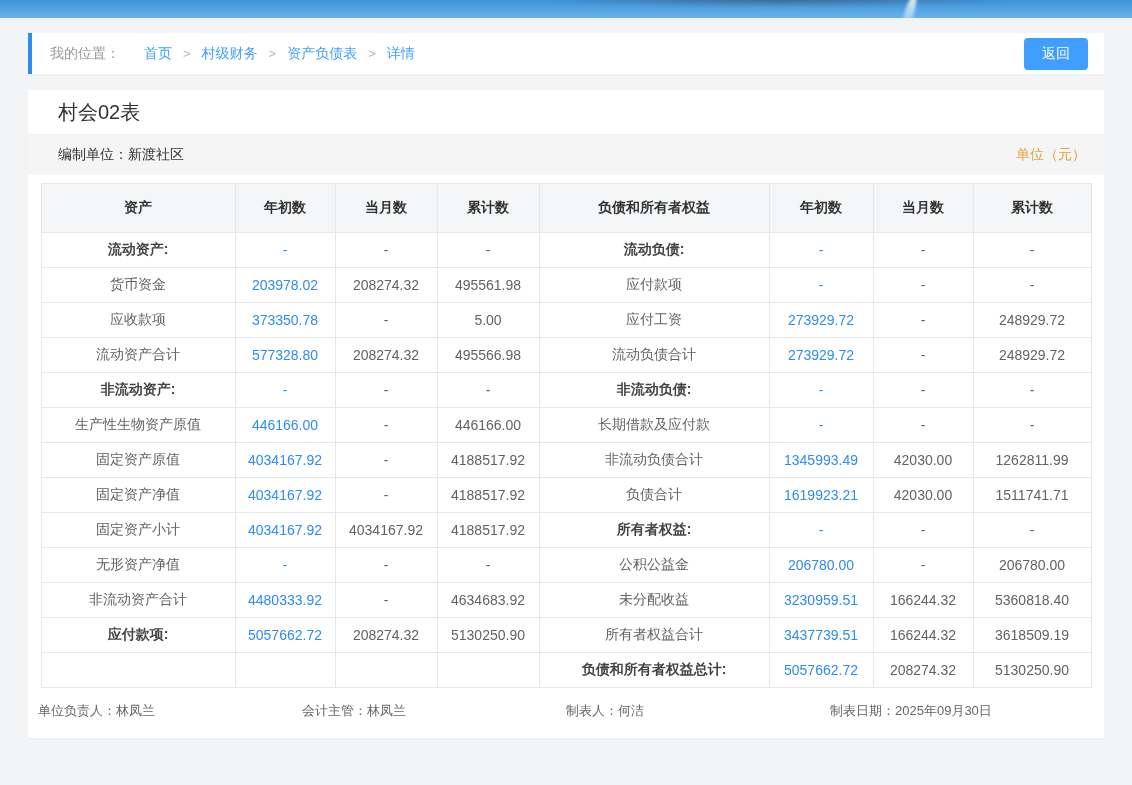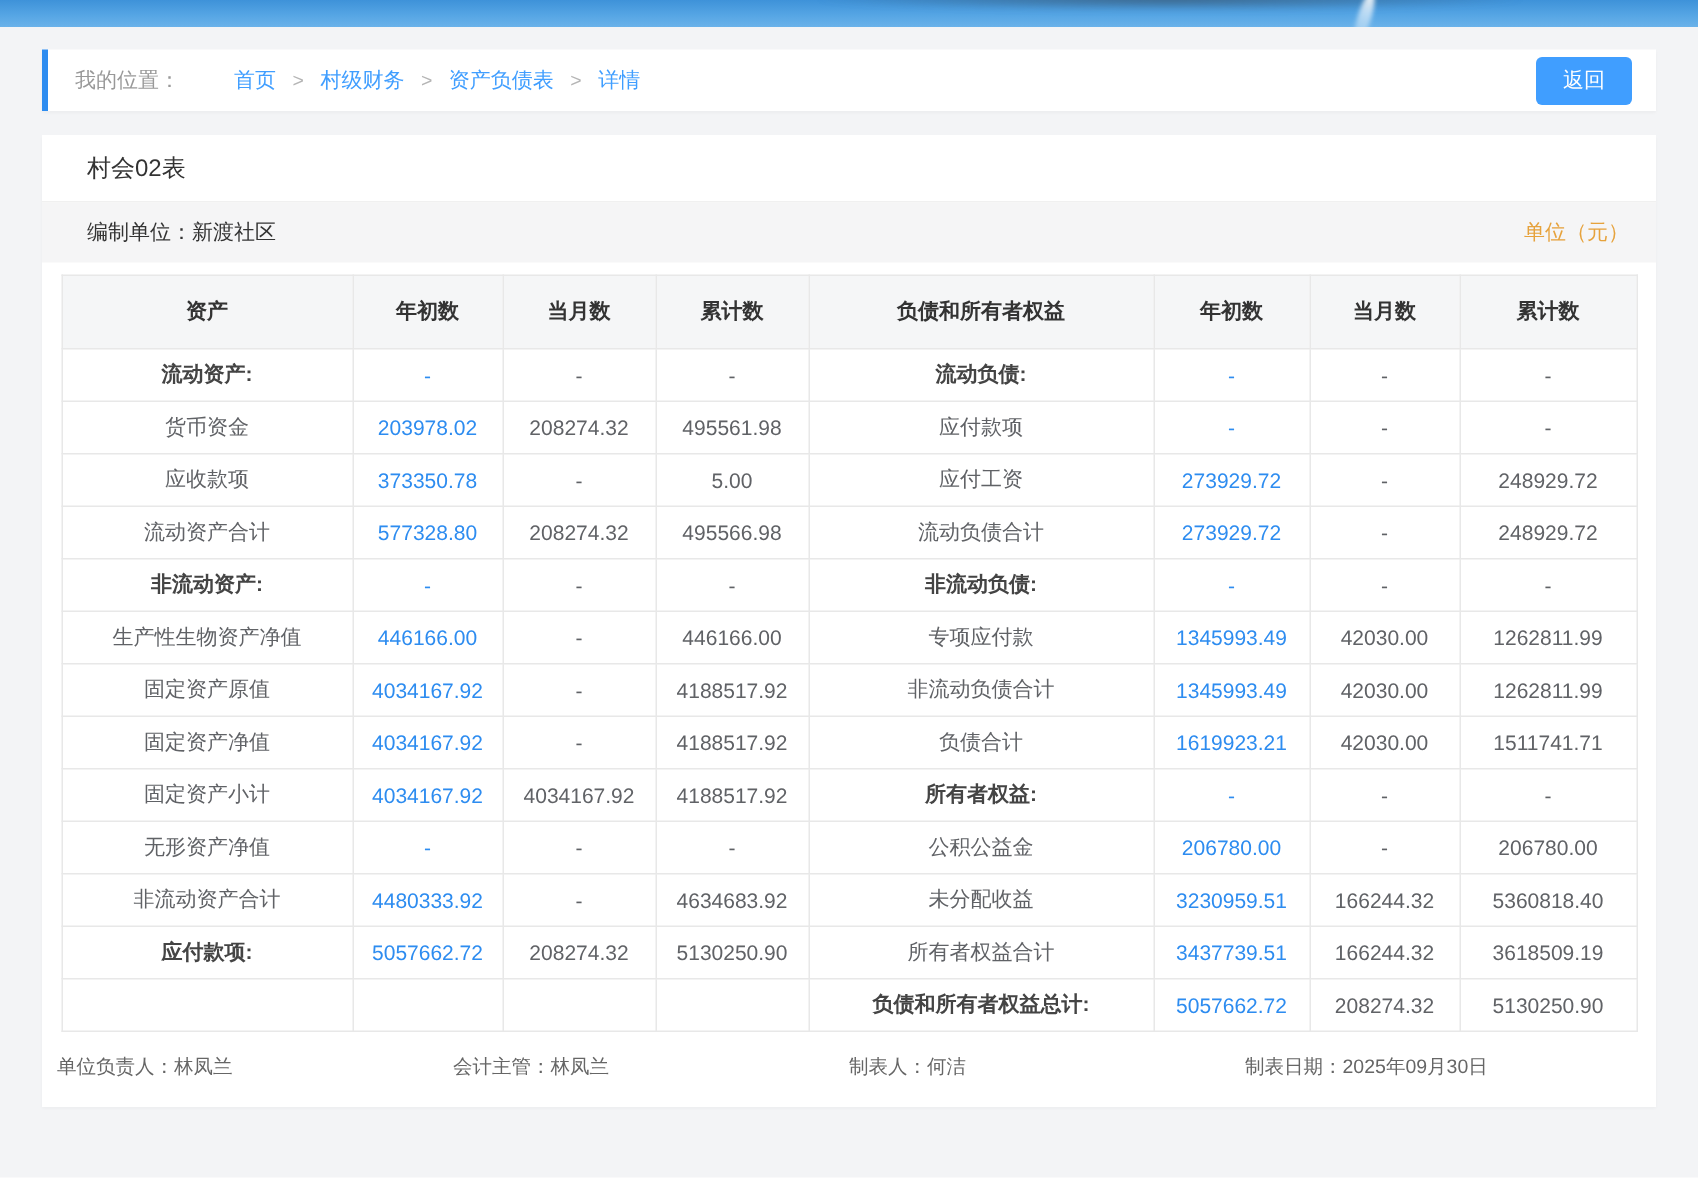--- a/index.html
+++ b/index.html
@@ -28,21 +28,20 @@
   }
   
   .breadcrumb-bar {
     margin: 15px 28px 0 28px;
     background: #ffffff;
     border-left: 4px solid #2d8cf0;
     height: 41px;
     display: flex; align-items: center;
     padding: 0 16px 0 18px;
     box-shadow: 0 1px 2px rgba(0,0,0,0.03);
-    gap: 12px;
   }
   .bc-label { color: #999999; font-size: 14px; margin-right: 24px; }
   .bc-link { color: #409eff; font-size: 14px; text-decoration: none; cursor: pointer; }
   .bc-sep { color: #b5b5b5; font-size: 13px; margin: 0 11px; }
   .back-btn {
     margin-left: auto;
     background: #409eff; color: #ffffff;
     border: none; border-radius: 4px;
     font-size: 14px; padding: 7px 18px;
     cursor: pointer;
@@ -51,21 +50,21 @@
   
   .card {
     margin: 16px 28px 0 28px;
     background: #ffffff;
     box-shadow: 0 1px 2px rgba(0,0,0,0.03);
     padding-bottom: 4px;
   }
   .card-title {
     height: 45px; line-height: 45px;
     padding: 0 30px;
-    font-size: 16px; color: #333333;
+    font-size: 20px; color: #333333;
     border-bottom: 1px solid #f0f0f0;
   }
   .card-subtitle {
     height: 40px;
     background: #f5f5f6;
     display: flex; align-items: center; justify-content: space-between;
     padding: 0 18px 0 30px;
     font-size: 14px; color: #333333;
   }
   .unit-note { color: #e6a23c; }
@@ -193,28 +192,28 @@
             <td class="bold">非流动资产:</td>
             <td class="link">-</td>
             <td>-</td>
             <td>-</td>
             <td class="bold">非流动负债:</td>
             <td class="link">-</td>
             <td>-</td>
             <td>-</td>
           </tr>
           <tr>
-            <td>生产性生物资产净值</td>
+            <td>生产性生物资产原值</td>
             <td class="link">446166.00</td>
             <td>-</td>
             <td>446166.00</td>
-            <td>专项应付款</td>
-            <td class="link">1345993.49</td>
-            <td>42030.00</td>
-            <td>1262811.99</td>
+            <td>长期借款及应付款</td>
+            <td class="link">-</td>
+            <td>-</td>
+            <td>-</td>
           </tr>
           <tr>
             <td>固定资产原值</td>
             <td class="link">4034167.92</td>
             <td>-</td>
             <td>4188517.92</td>
             <td>非流动负债合计</td>
             <td class="link">1345993.49</td>
             <td>42030.00</td>
             <td>1262811.99</td>

